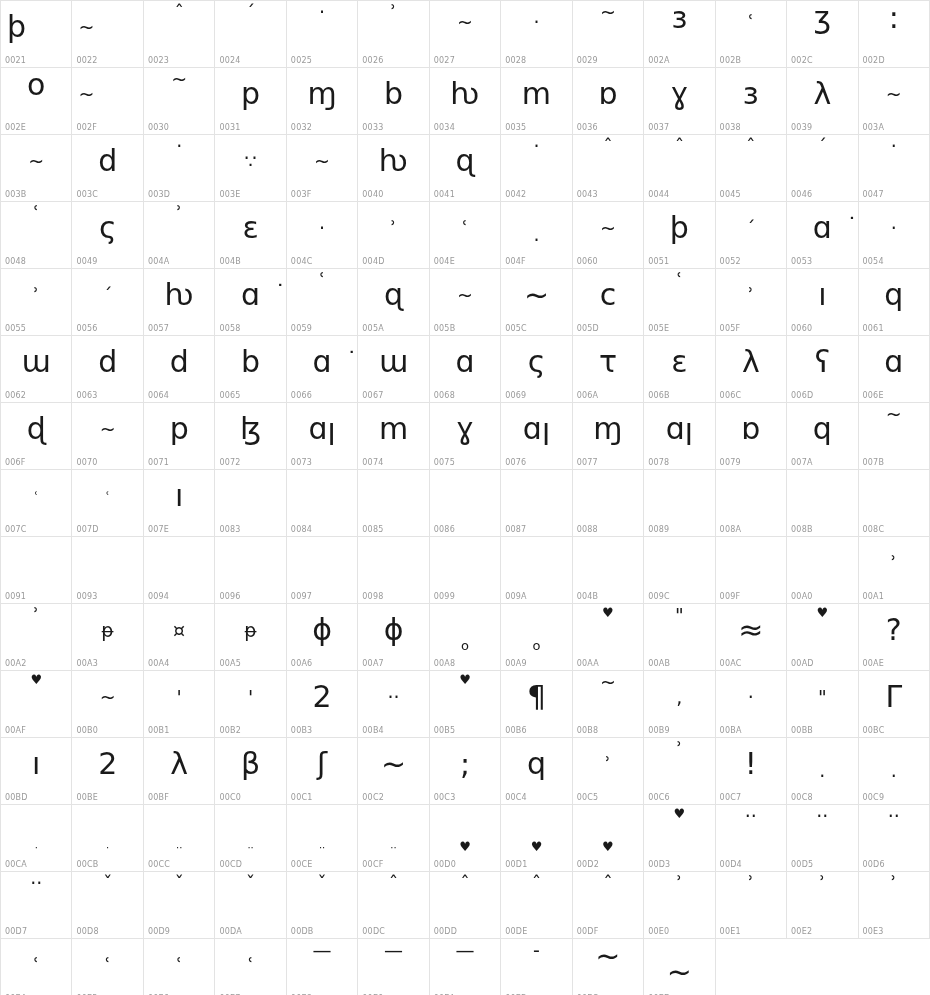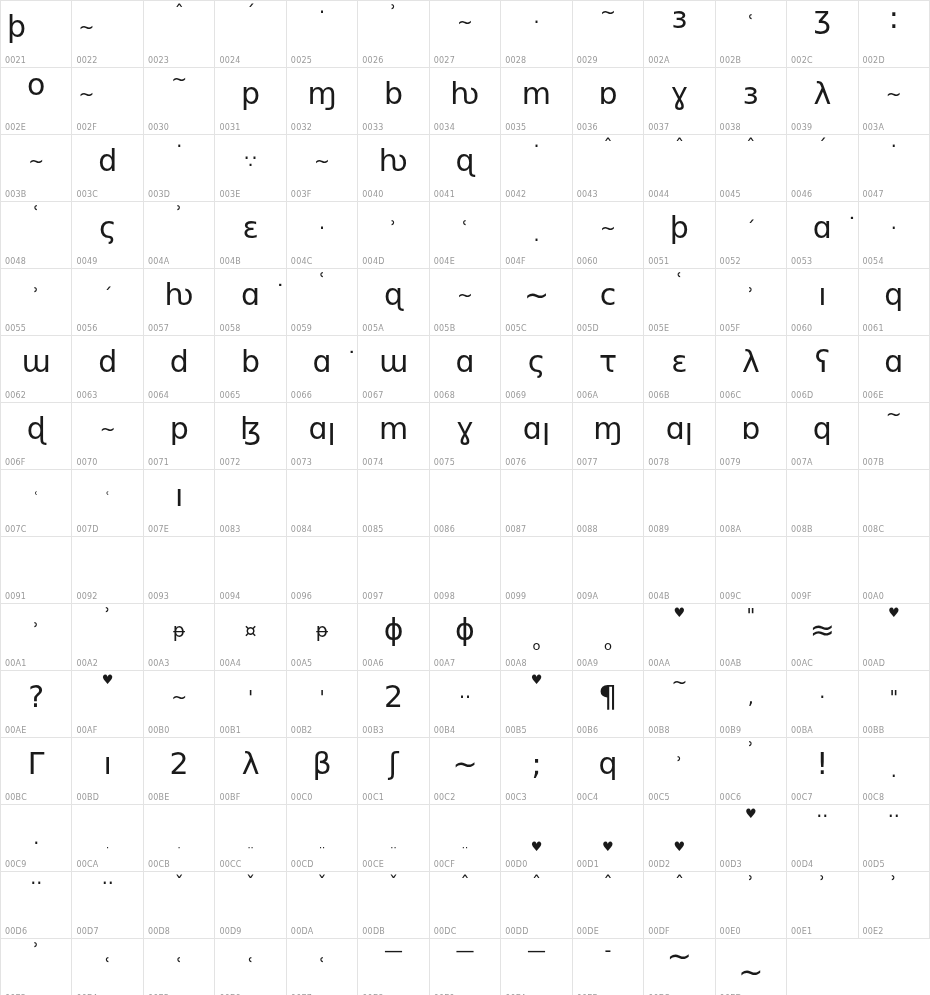--- a/index.html
+++ b/index.html
@@ -485,24 +485,20 @@
       <div class="cell">
         <div class="glyph sm"></div>
         <div class="code">008C</div>
       </div>
       <div class="cell">
         <div class="glyph sm"></div>
         <div class="code">0091</div>
       </div>
       <div class="cell">
         <div class="glyph sm"></div>
-        <div class="code">0092</div>
-      </div>
-      <div class="cell">
-        <div class="glyph sm"></div>
         <div class="code">0093</div>
       </div>
       <div class="cell">
         <div class="glyph sm"></div>
         <div class="code">0094</div>
       </div>
       <div class="cell">
         <div class="glyph sm"></div>
         <div class="code">0096</div>
       </div>

